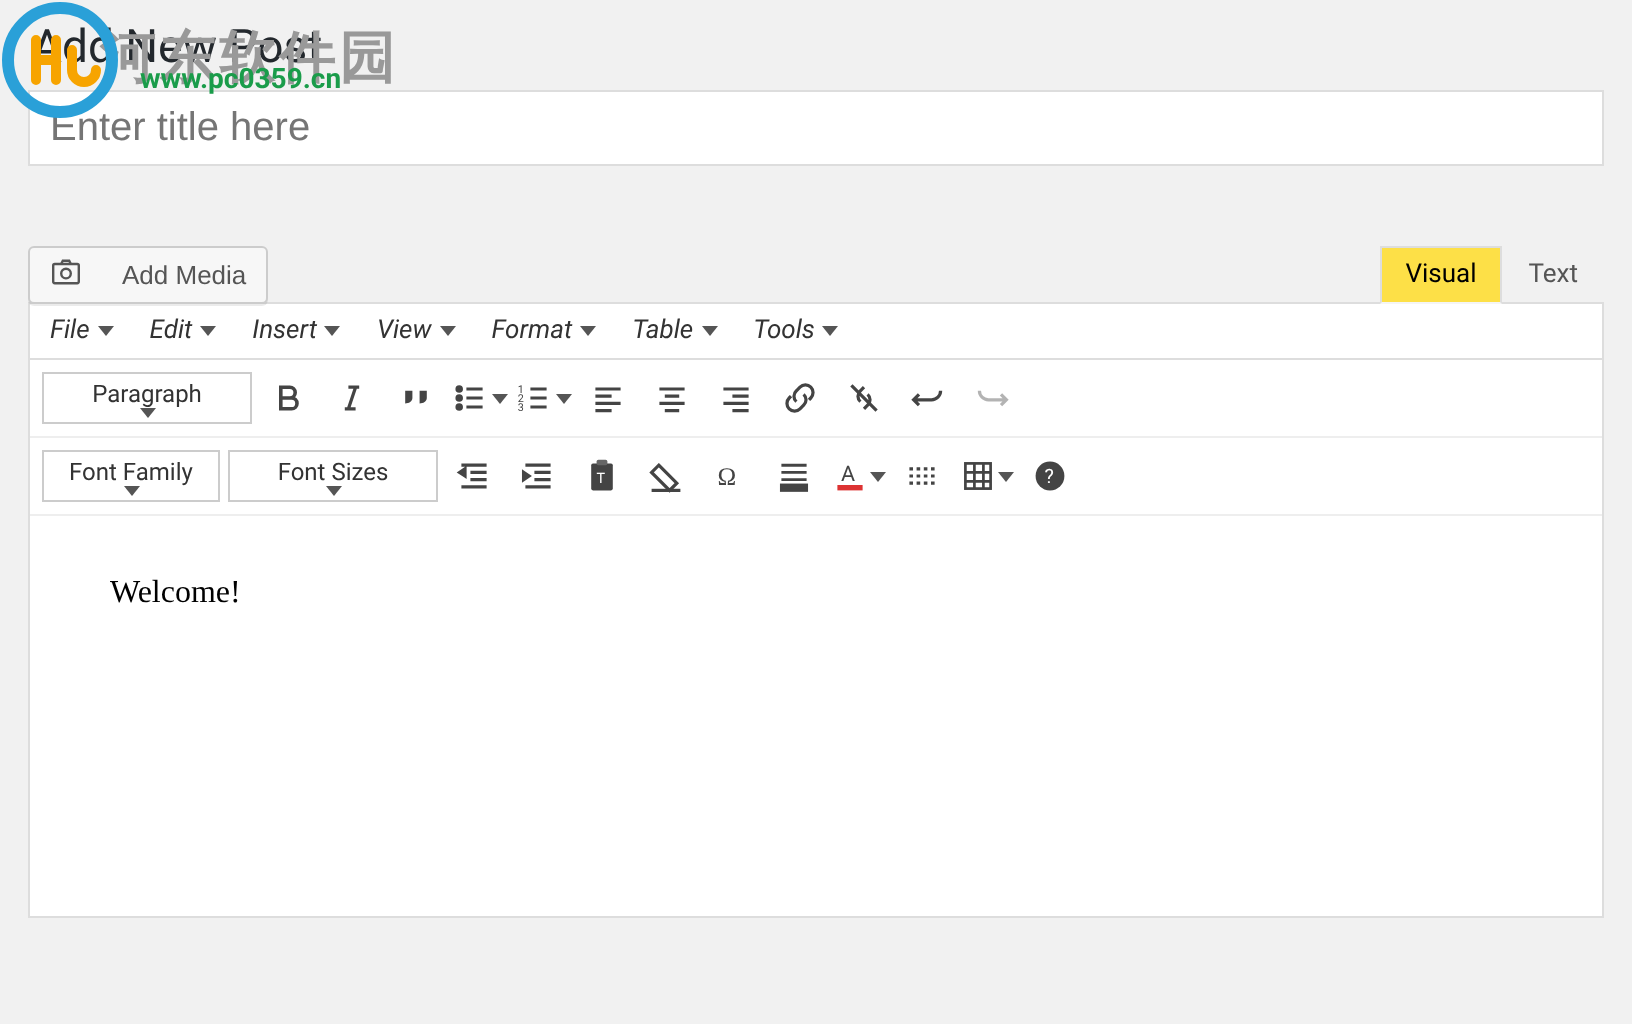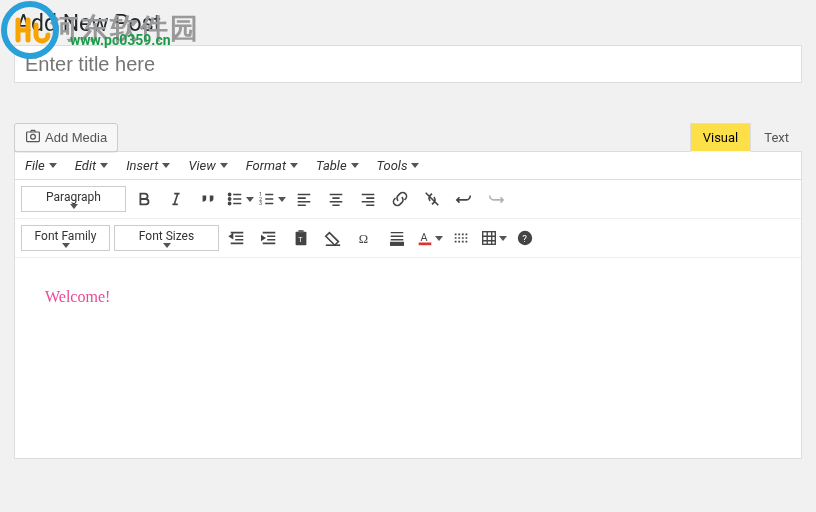--- a/index.html
+++ b/index.html
@@ -6,37 +6,37 @@
 body { font-family: -apple-system, BlinkMacSystemFont, "Segoe UI", Roboto, sans-serif; background: #f1f1f1; width: 816px; height: 512px; overflow: hidden; position: relative; }
 .watermark { position: absolute; top: 0; left: 0; pointer-events: none; z-index: 100; }
 .watermark svg { width: 60px; height: 60px; }
 .watermark-text1 { position: absolute; top: 10px; left: 50px; font-size: 28px; color: #999; font-weight: bold; letter-spacing: 2px; }
 .watermark-text2 { position: absolute; top: 32px; left: 70px; font-size: 14px; color: #1a9c4a; font-weight: bold; }
 .container { padding: 10px 14px; }
 h1 { font-size: 23px; font-weight: 400; color: #23282d; margin-bottom: 8px; padding-left: 2px; }
 .title-input { width: 100%; padding: 8px 10px; font-size: 20px; color: #72777c; border: 1px solid #ddd; background: #fff; outline: none; height: 38px; }
 .below-title { height: 40px; }
 .media-row { display: flex; justify-content: space-between; align-items: flex-end; }
-.add-media-btn { display: inline-flex; align-items: center; gap: 4px; padding: 4px 10px; background: #f7f7f7; border: 1px solid #ccc; border-radius: 3px; font-size: 13px; color: #555; cursor: pointer; box-shadow: 0 1px 0 rgba(0,0,0,0.08); }
+.add-media-btn { display: inline-flex; align-items: center; gap: 20px; padding: 4px 10px; background: #f7f7f7; border: 1px solid #ccc; border-radius: 3px; font-size: 13px; color: #555; cursor: pointer; box-shadow: 0 1px 0 rgba(0,0,0,0.08); }
 .add-media-btn svg { width: 16px; height: 16px; }
 .tabs { display: flex; }
 .tab { padding: 6px 12px; font-size: 13px; color: #555; cursor: pointer; border: 1px solid transparent; }
 .tab.active { background: #fde047; border: 1px solid #ddd; border-bottom: 1px solid #f5f5f5; color: #000; }
 .editor { border: 1px solid #ddd; background: #fff; margin-top: -1px; }
 .menubar { display: flex; gap: 18px; padding: 6px 10px; border-bottom: 1px solid #ddd; font-size: 13px; color: #333; background: #fff; font-style: italic; }
 .menu-item { display: inline-flex; align-items: center; gap: 4px; cursor: pointer; }
 .caret { width: 0; height: 0; border-left: 4px solid transparent; border-right: 4px solid transparent; border-top: 5px solid #555; display: inline-block; }
 .toolbar { display: flex; align-items: center; padding: 4px 4px; border-bottom: 1px solid #eee; background: #fff; flex-wrap: wrap; }
 .dropdown { display: inline-flex; align-items: center; justify-content: space-between; border: 1px solid #ccc; padding: 3px 8px; font-size: 12px; color: #333; background: #fff; cursor: pointer; margin: 2px; height: 26px; flex-direction: column; }
 .dropdown.paragraph { width: 105px; }
 .dropdown.fontfam { width: 89px; align-items: center; }
 .dropdown.fontsize { width: 105px; }
 .tbtn { width: 30px; height: 28px; display: inline-flex; align-items: center; justify-content: center; cursor: pointer; color: #555; margin: 0 1px; }
 .tbtn svg { width: 18px; height: 18px; }
-.content { padding: 30px 30px; min-height: 200px; font-family: Georgia, serif; font-size: 16px; color: #ec4899; }
+.content { padding: 30px 40px; min-height: 200px; font-family: Georgia, serif; font-size: 16px; color: #000000; }
 </style>
 </head>
 <body>
 
 <div class="watermark">
   <svg viewBox="0 0 60 60">
       <circle cx="30" cy="30" r="26" fill="none" stroke="#2aa0d8" stroke-width="6"></circle>
       <path d="M18 20 v20 M18 30 h10 M28 20 v20 M36 25 v10 a6 6 0 0 0 12 0" stroke="#f7a400" stroke-width="5" fill="none" stroke-linecap="round"></path>
     </svg>
 </div>

